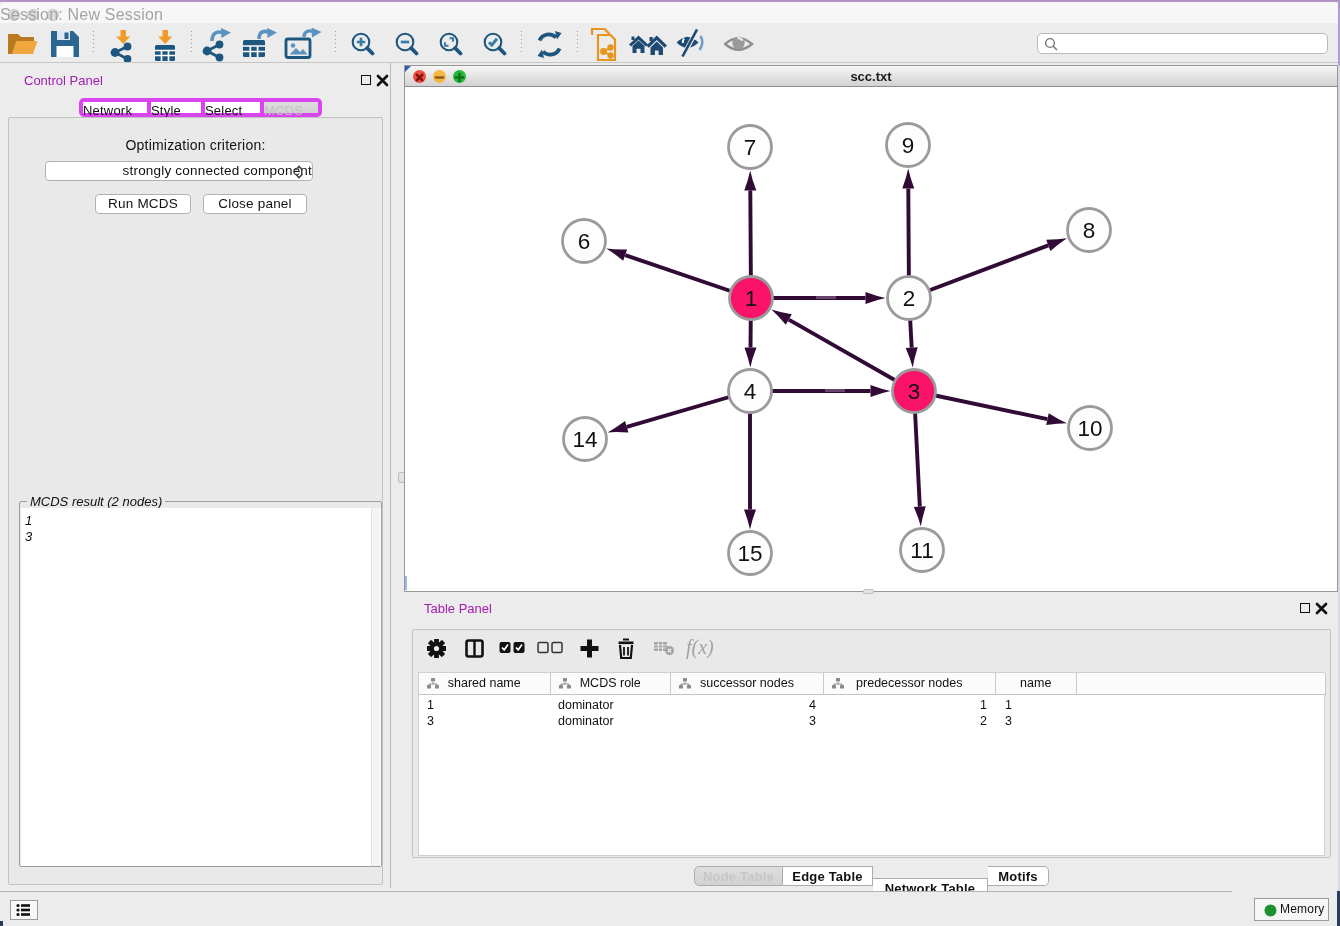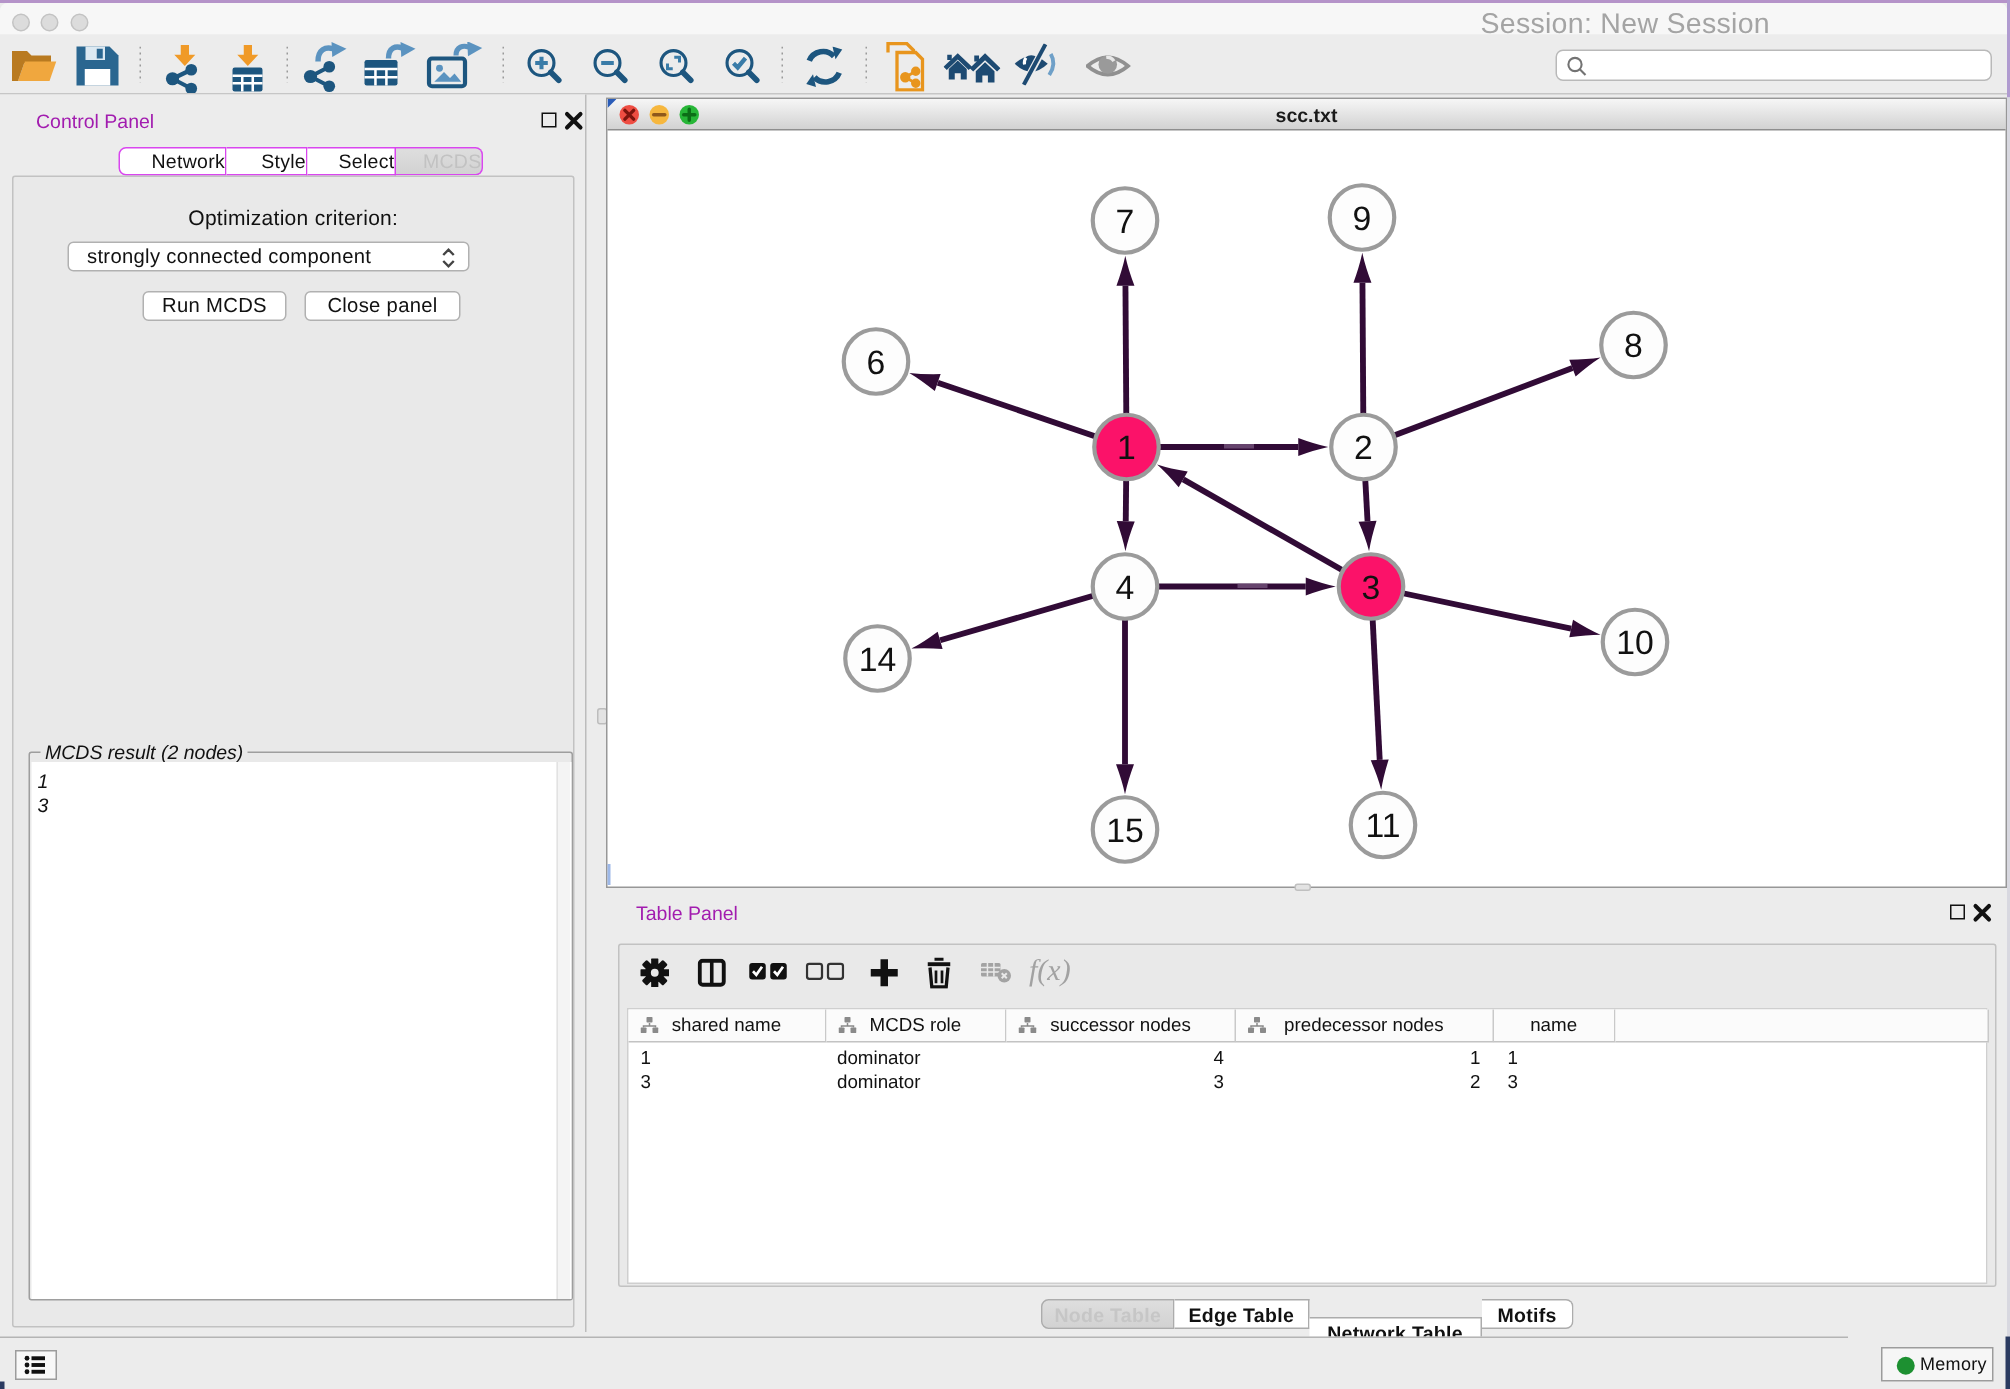--- a/index.html
+++ b/index.html
@@ -2,32 +2,32 @@
 <html><head>
 <meta charset="utf-8">
 <style>
   * { margin:0; padding:0; box-sizing:border-box; }
   html,body { width:1340px; height:926px; overflow:hidden; }
   body { font-family:"Liberation Sans", sans-serif; background:#ececec; position:relative; }
   .abs { position:absolute; }
   .purpletop { left:0; top:0; width:1340px; height:2px; background:#b593c9; }
   .titlebar { left:0; top:2px; width:1338px; height:21px; background:#f7f7f7; border-radius:5px 5px 0 0; }
   .tl-circle { width:12px; height:12px; border-radius:50%; background:#dcdcdc; border:1px solid #c3c3c3; top:7px; }
-  .wintitle { top:6px; left:0; width:1180px; text-align:right; font-size:19px; color:#a4a4a4; letter-spacing:0.2px;}
+  .wintitle { top:6px; left:0; width:1180px; text-align:left; font-size:16px; color:#a4a4a4; letter-spacing:0.2px;}
   .toolbar { left:0; top:23px; width:1338px; height:40px; background:#ececec; border-bottom:1px solid #c6c6c6; }
   .sep { top:8px; width:1px; height:24px; background-image:linear-gradient(#9a9a9a 30%, rgba(0,0,0,0) 0%); background-size:1px 4px; }
   .searchbox { left:1037px; top:10px; width:291px; height:21px; background:#fff; border:1px solid #b9b9b9; border-radius:5px; }
 
   .cpanel { left:0; top:63px; width:391px; height:825px; background:#ececec; border-right:1px solid #bcbcbc; }
   .phead { font-size:13px; color:#a21caf; }
   .floatbtn { width:10px; height:10px; border:1.5px solid #111; background:transparent; }
   .tabs { position:absolute; top:35px; left:79px; height:19px; }
-  .tab { position:absolute; top:0; height:19px; border:1px solid #d946ef; background:#fff; color:#111; font-size:13px; text-align:right; line-height:18px; letter-spacing:0.2px;}
+  .tab { position:absolute; top:0; height:19px; border:4px solid #d946ef; background:#fff; color:#111; font-size:13px; text-align:left; line-height:18px; letter-spacing:0.2px;}
   .cpbody { position:absolute; left:8px; top:54px; width:375px; height:768px; background:#e9e9e9; border:1px solid #c2c2c2; border-radius:2px; }
-  .selectbox { position:absolute; left:36px; top:43px; width:268px; height:20px; background:#fff; border:1px solid #b1b1b1; border-radius:4px; font-size:13.5px; color:#111; line-height:18px; padding-left:12px; letter-spacing:0.2px;}
+  .selectbox { position:absolute; left:36px; top:43px; width:268px; height:20px; background:#fff; border:1px solid #b1b1b1; border-radius:4px; font-size:13.5px; color:#111; line-height:18px; padding-left:12px; letter-spacing:0.2px;text-align:right;}
   .btn { position:absolute; height:20px; background:#fff; border:1px solid #b1b1b1; border-radius:4px; font-size:13.5px; color:#111; text-align:center; line-height:18px; letter-spacing:0.2px;}
   .groupbox { position:absolute; left:10px; top:383px; width:363px; height:366px; border:1px solid #9e9e9e; border-radius:2px;font-style:italic; }
   .grouptitle { position:absolute; left:7px; top:-8px; background:#e9e9e9; padding:0 3px; font-size:13px; color:#111; }
   .resultarea { position:absolute; left:1px; top:6px; width:360px; height:358px; background:#fff; font-size:13px; color:#111; line-height:15.5px; padding:5px 0 0 4px;}
   .scrolltrack { position:absolute; right:1px; top:0px; width:9px; height:358px; background:#f4f4f4; border-left:1px solid #e2e2e2;}
 
   .netwin { left:404px; top:65px; width:934px; height:527px; border:1px solid #979797; background:#fff; }
   .nettitle { position:absolute; left:0; top:0; width:932px; height:21px; background:linear-gradient(#f6f6f6, #d2d2d2); border-bottom:1px solid #8e8e8e; }
   .traffic { position:absolute; top:4px; width:13px; height:13px; border-radius:50%; }
   .netname { position:absolute; top:3px; left:0; width:932px; text-align:center; font-size:13px; font-weight:bold; color:#1a1a1a; }

